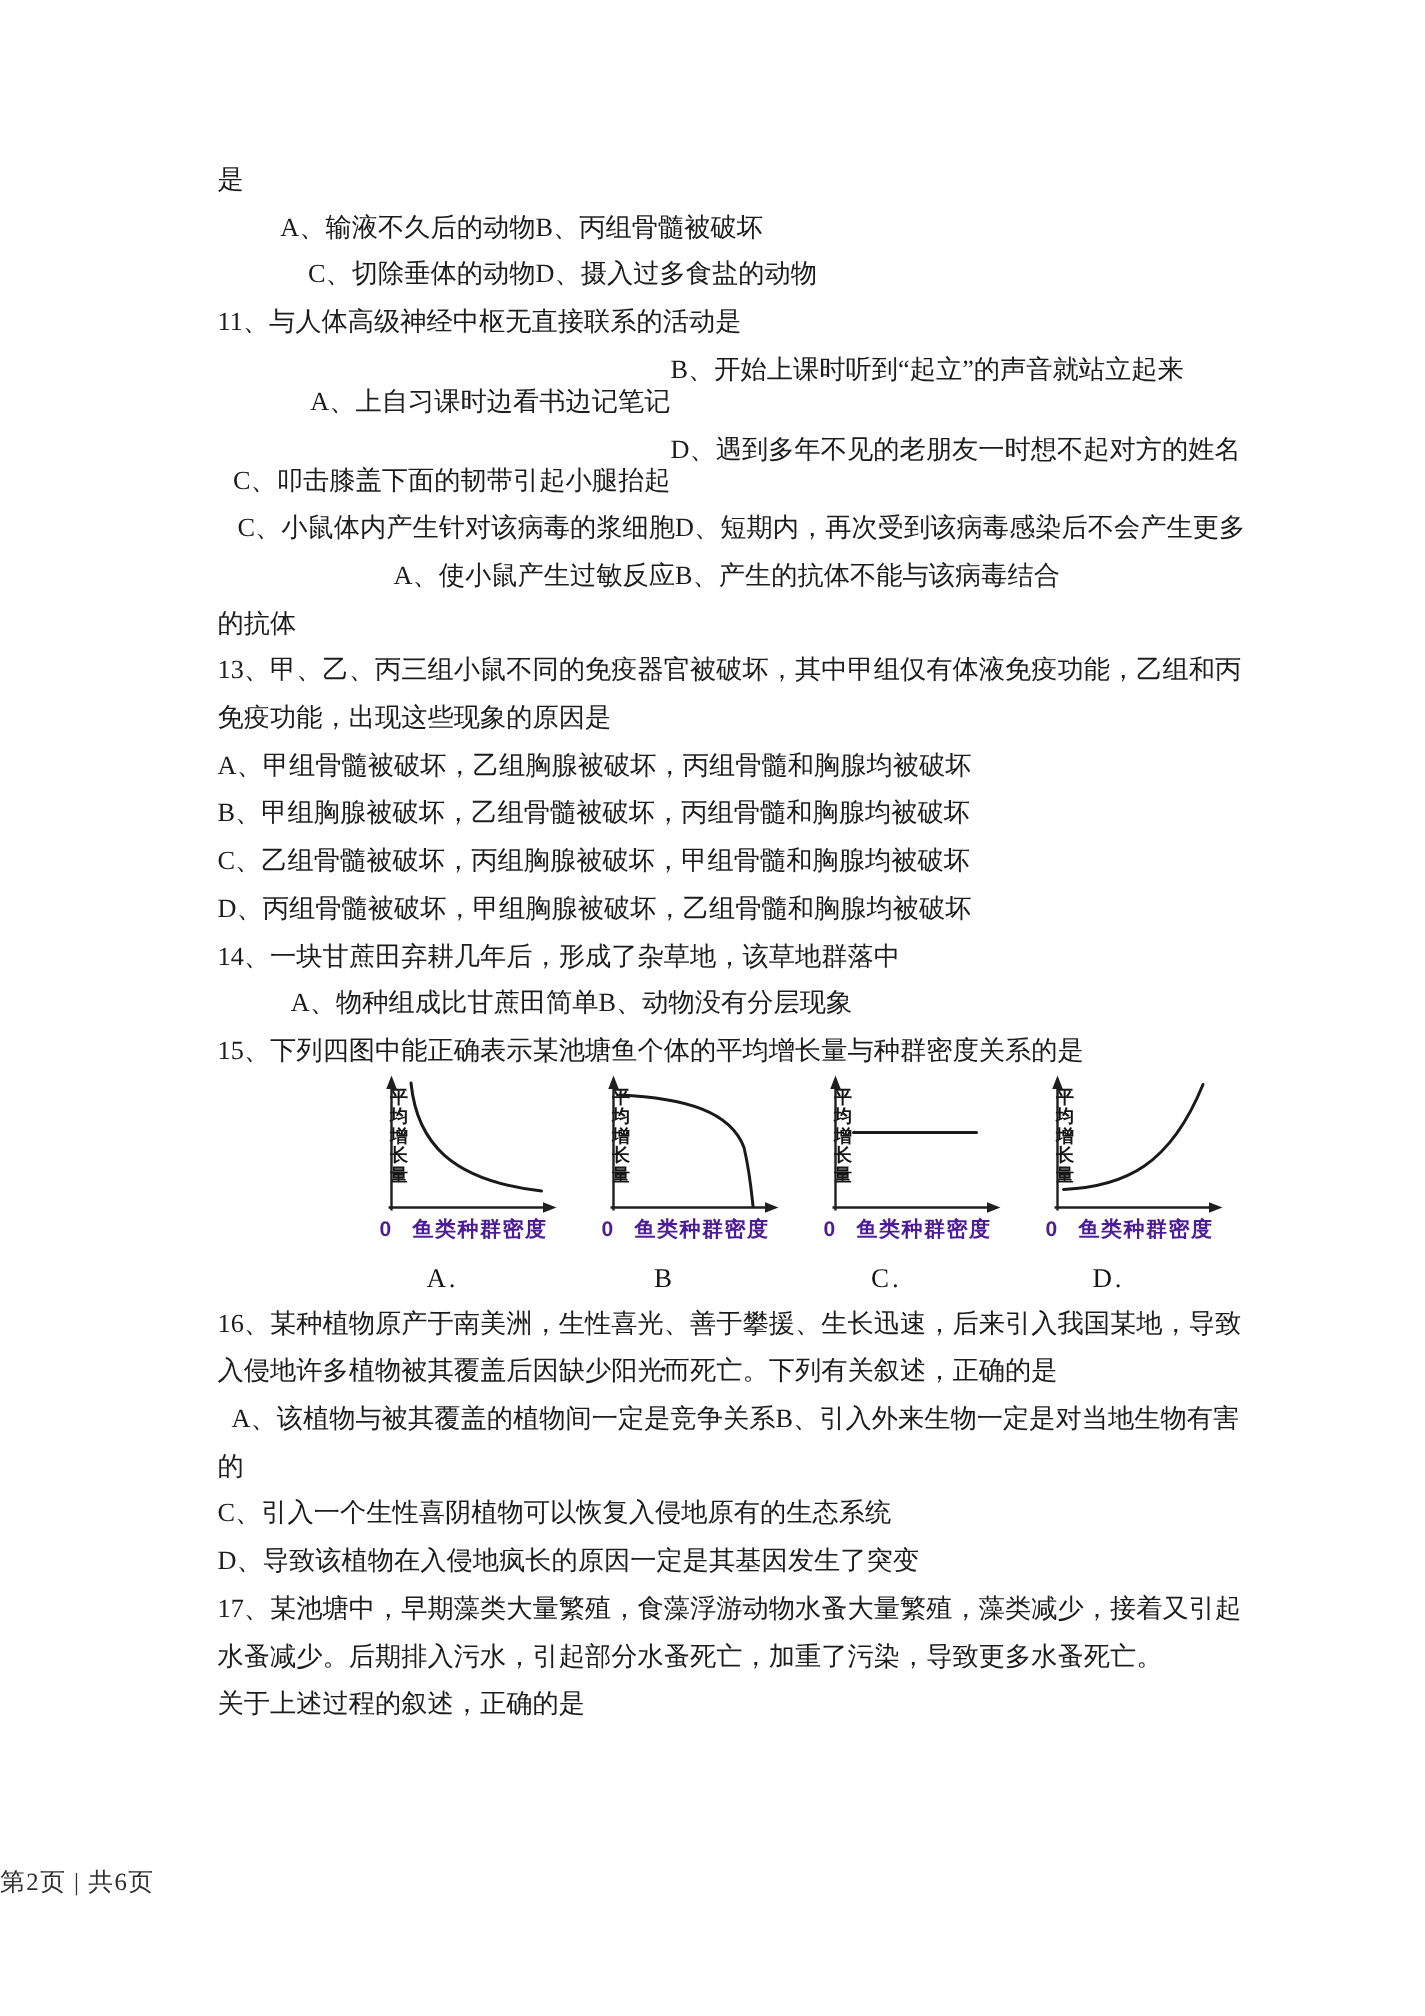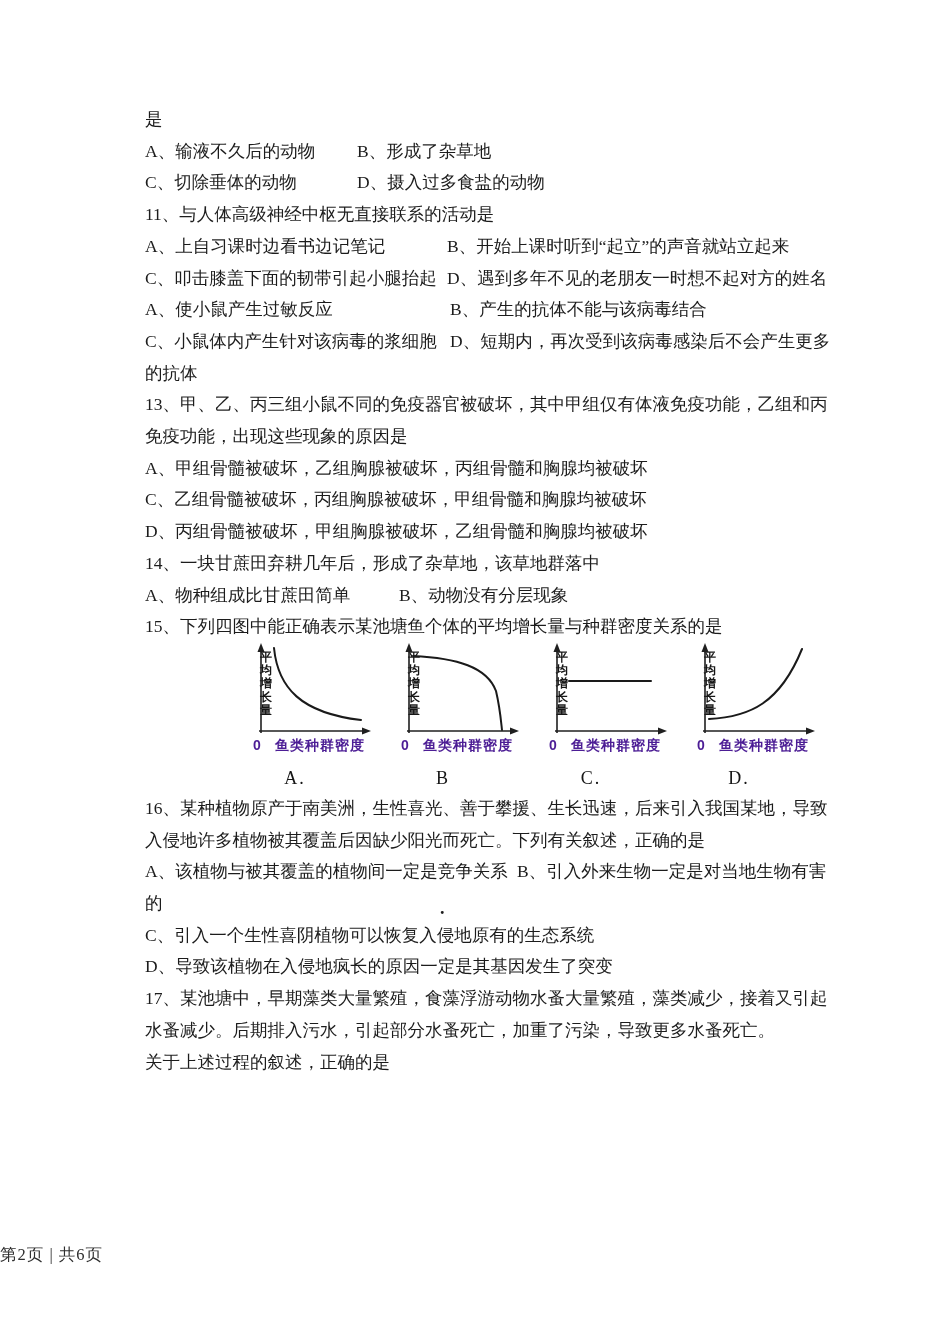--- a/index.html
+++ b/index.html
@@ -4,22 +4,22 @@
 <style>
   * { margin:0; padding:0; box-sizing:border-box; }
   html,body { background:#ffffff; }
   .page {
     position:relative; width:950px; height:1344px; background:#ffffff;
     font-family:"Liberation Serif","DejaVu Serif",serif;
     color:#1c1c1c; overflow:hidden;
   }
   .content { position:absolute; left:145px; top:104px; width:705px; }
   .ln { font-size:17.5px; line-height:31.7px; white-space:nowrap; font-weight:400; }
-  .c  { display:inline-block; vertical-align:top; }
-  .w212 { width:212px; } .w302 { width:302px; } .w305 { width:305px; }
+  .c  { display:inline-block; vertical-align:top;text-align:right; }
+  .w212 { width:212px; } .w302 { width:302px;margin-top:21px; } .w305 { width:305px; }
   .w254 { width:254px; } .w372 { width:372px; }
 
   
   .graphs { height:150px; display:flex; padding-left:90px; }
   .graph { position:relative; width:148px; height:150px; }
   .plot { position:relative; height:94px; }
   .ylab {
     position:absolute; left:2px; top:8px; width:14px;
     font-size:12px; font-weight:700; line-height:13.2px;
     word-break:break-all; text-align:center; color:#161616;
@@ -43,34 +43,35 @@
   .curve { stroke:#1a1a1a; stroke-width:2; fill:none; stroke-linecap:round; }
   .arrow { fill:#1f1f1f; stroke:none; }
 </style>
 </head>
 <body>
 
 <div class="page">
   <div class="content">
 
     <p class="ln">是</p>
-    <p class="ln"><span class="c w212">A、输液不久后的动物</span><span>B、形成了杂草地</span></p>
+    <p class="ln"><span class="c w212">A、输液不久后的动物</span><span>B、丙组骨髓被破坏</span></p>
     <p class="ln"><span class="c w212">C、切除垂体的动物</span><span>D、摄入过多食盐的动物</span></p>
 
     <p class="ln">11、与人体高级神经中枢无直接联系的活动是</p>
     <p class="ln"><span class="c w302">A、上自习课时边看书边记笔记</span><span>B、开始上课时听到“起立”的声音就站立起来</span></p>
     <p class="ln"><span class="c w302">C、叩击膝盖下面的韧带引起小腿抬起</span><span>D、遇到多年不见的老朋友一时想不起对方的姓名</span></p>
 
+    <p class="ln"><span class="c w305">C、小鼠体内产生针对该病毒的浆细胞</span><span>D、短期内，再次受到该病毒感染后不会产生更多</span></p>
     <p class="ln"><span class="c w305">A、使小鼠产生过敏反应</span><span>B、产生的抗体不能与该病毒结合</span></p>
-    <p class="ln"><span class="c w305">C、小鼠体内产生针对该病毒的浆细胞</span><span>D、短期内，再次受到该病毒感染后不会产生更多</span></p>
     <p class="ln">的抗体</p>
 
     <p class="ln">13、甲、乙、丙三组小鼠不同的免疫器官被破坏，其中甲组仅有体液免疫功能，乙组和丙</p>
     <p class="ln">免疫功能，出现这些现象的原因是</p>
     <p class="ln">A、甲组骨髓被破坏，乙组胸腺被破坏，丙组骨髓和胸腺均被破坏</p>
+    <p class="ln">B、甲组胸腺被破坏，乙组骨髓被破坏，丙组骨髓和胸腺均被破坏</p>
     <p class="ln">C、乙组骨髓被破坏，丙组胸腺被破坏，甲组骨髓和胸腺均被破坏</p>
     <p class="ln">D、丙组骨髓被破坏，甲组胸腺被破坏，乙组骨髓和胸腺均被破坏</p>
 
     <p class="ln">14、一块甘蔗田弃耕几年后，形成了杂草地，该草地群落中</p>
     <p class="ln"><span class="c w254">A、物种组成比甘蔗田简单</span><span>B、动物没有分层现象</span></p>
 
     <p class="ln">15、下列四图中能正确表示某池塘鱼个体的平均增长量与种群密度关系的是</p>
 
     <div class="graphs">
 

